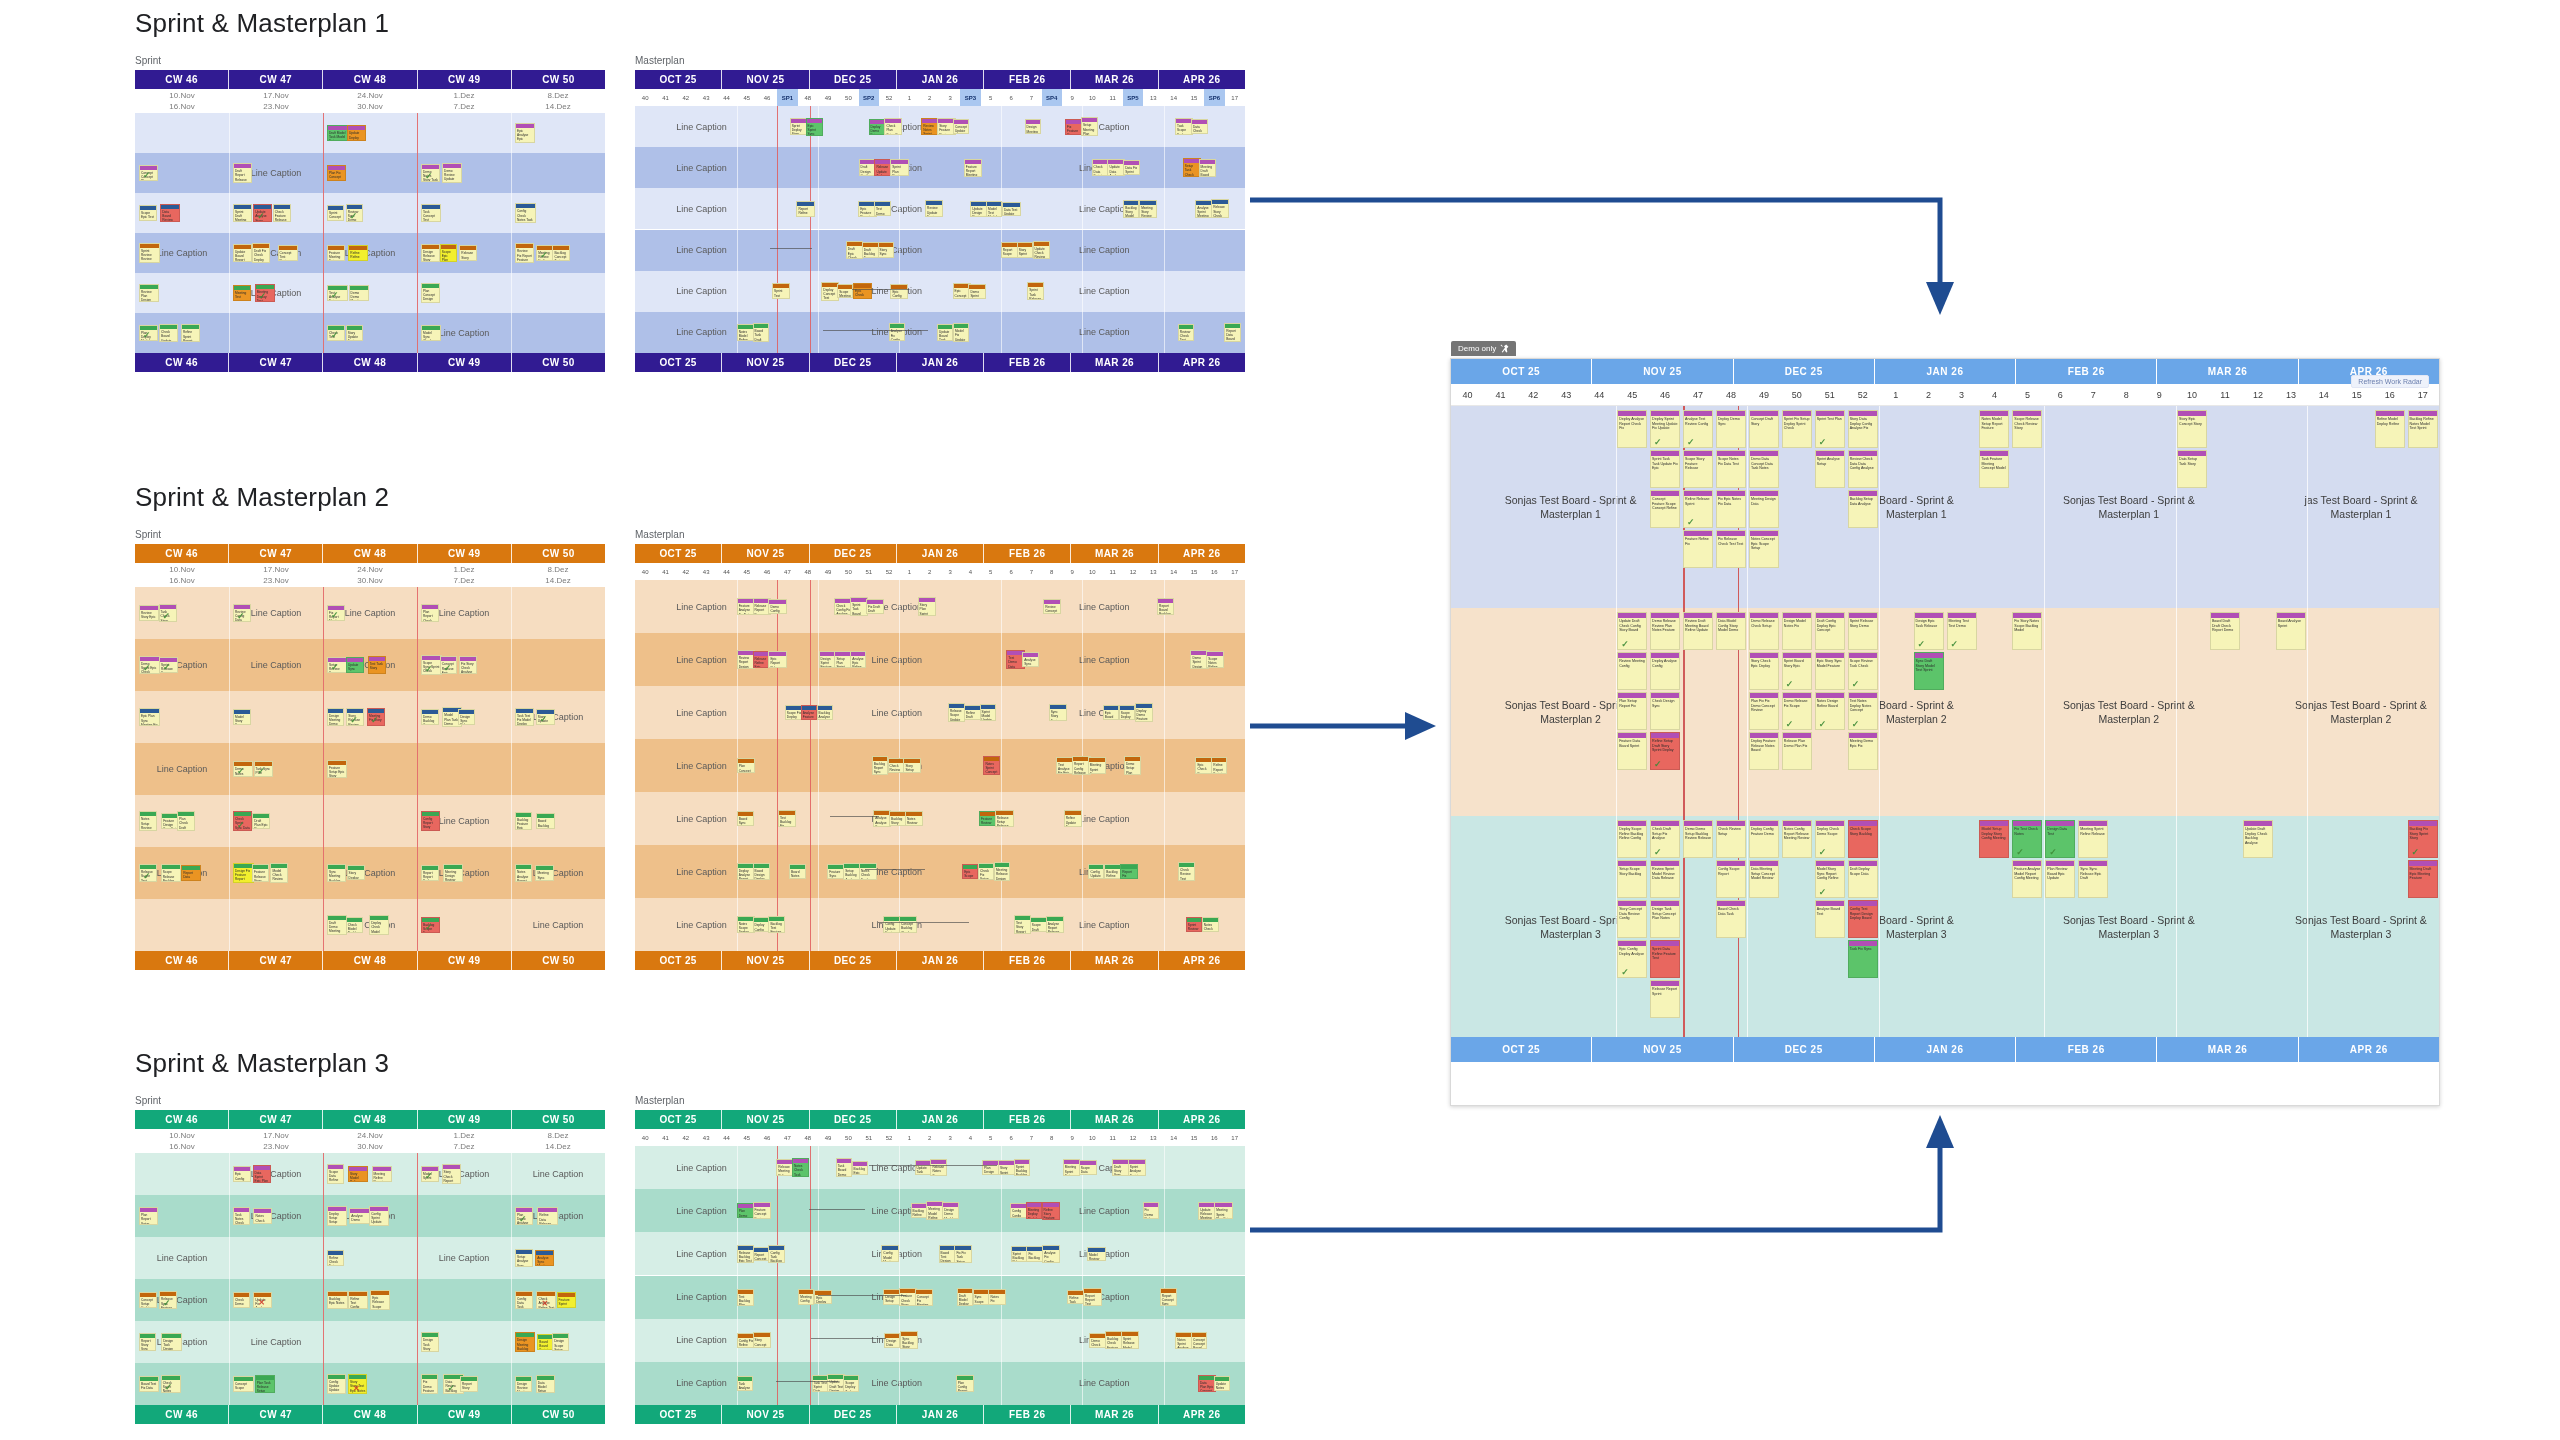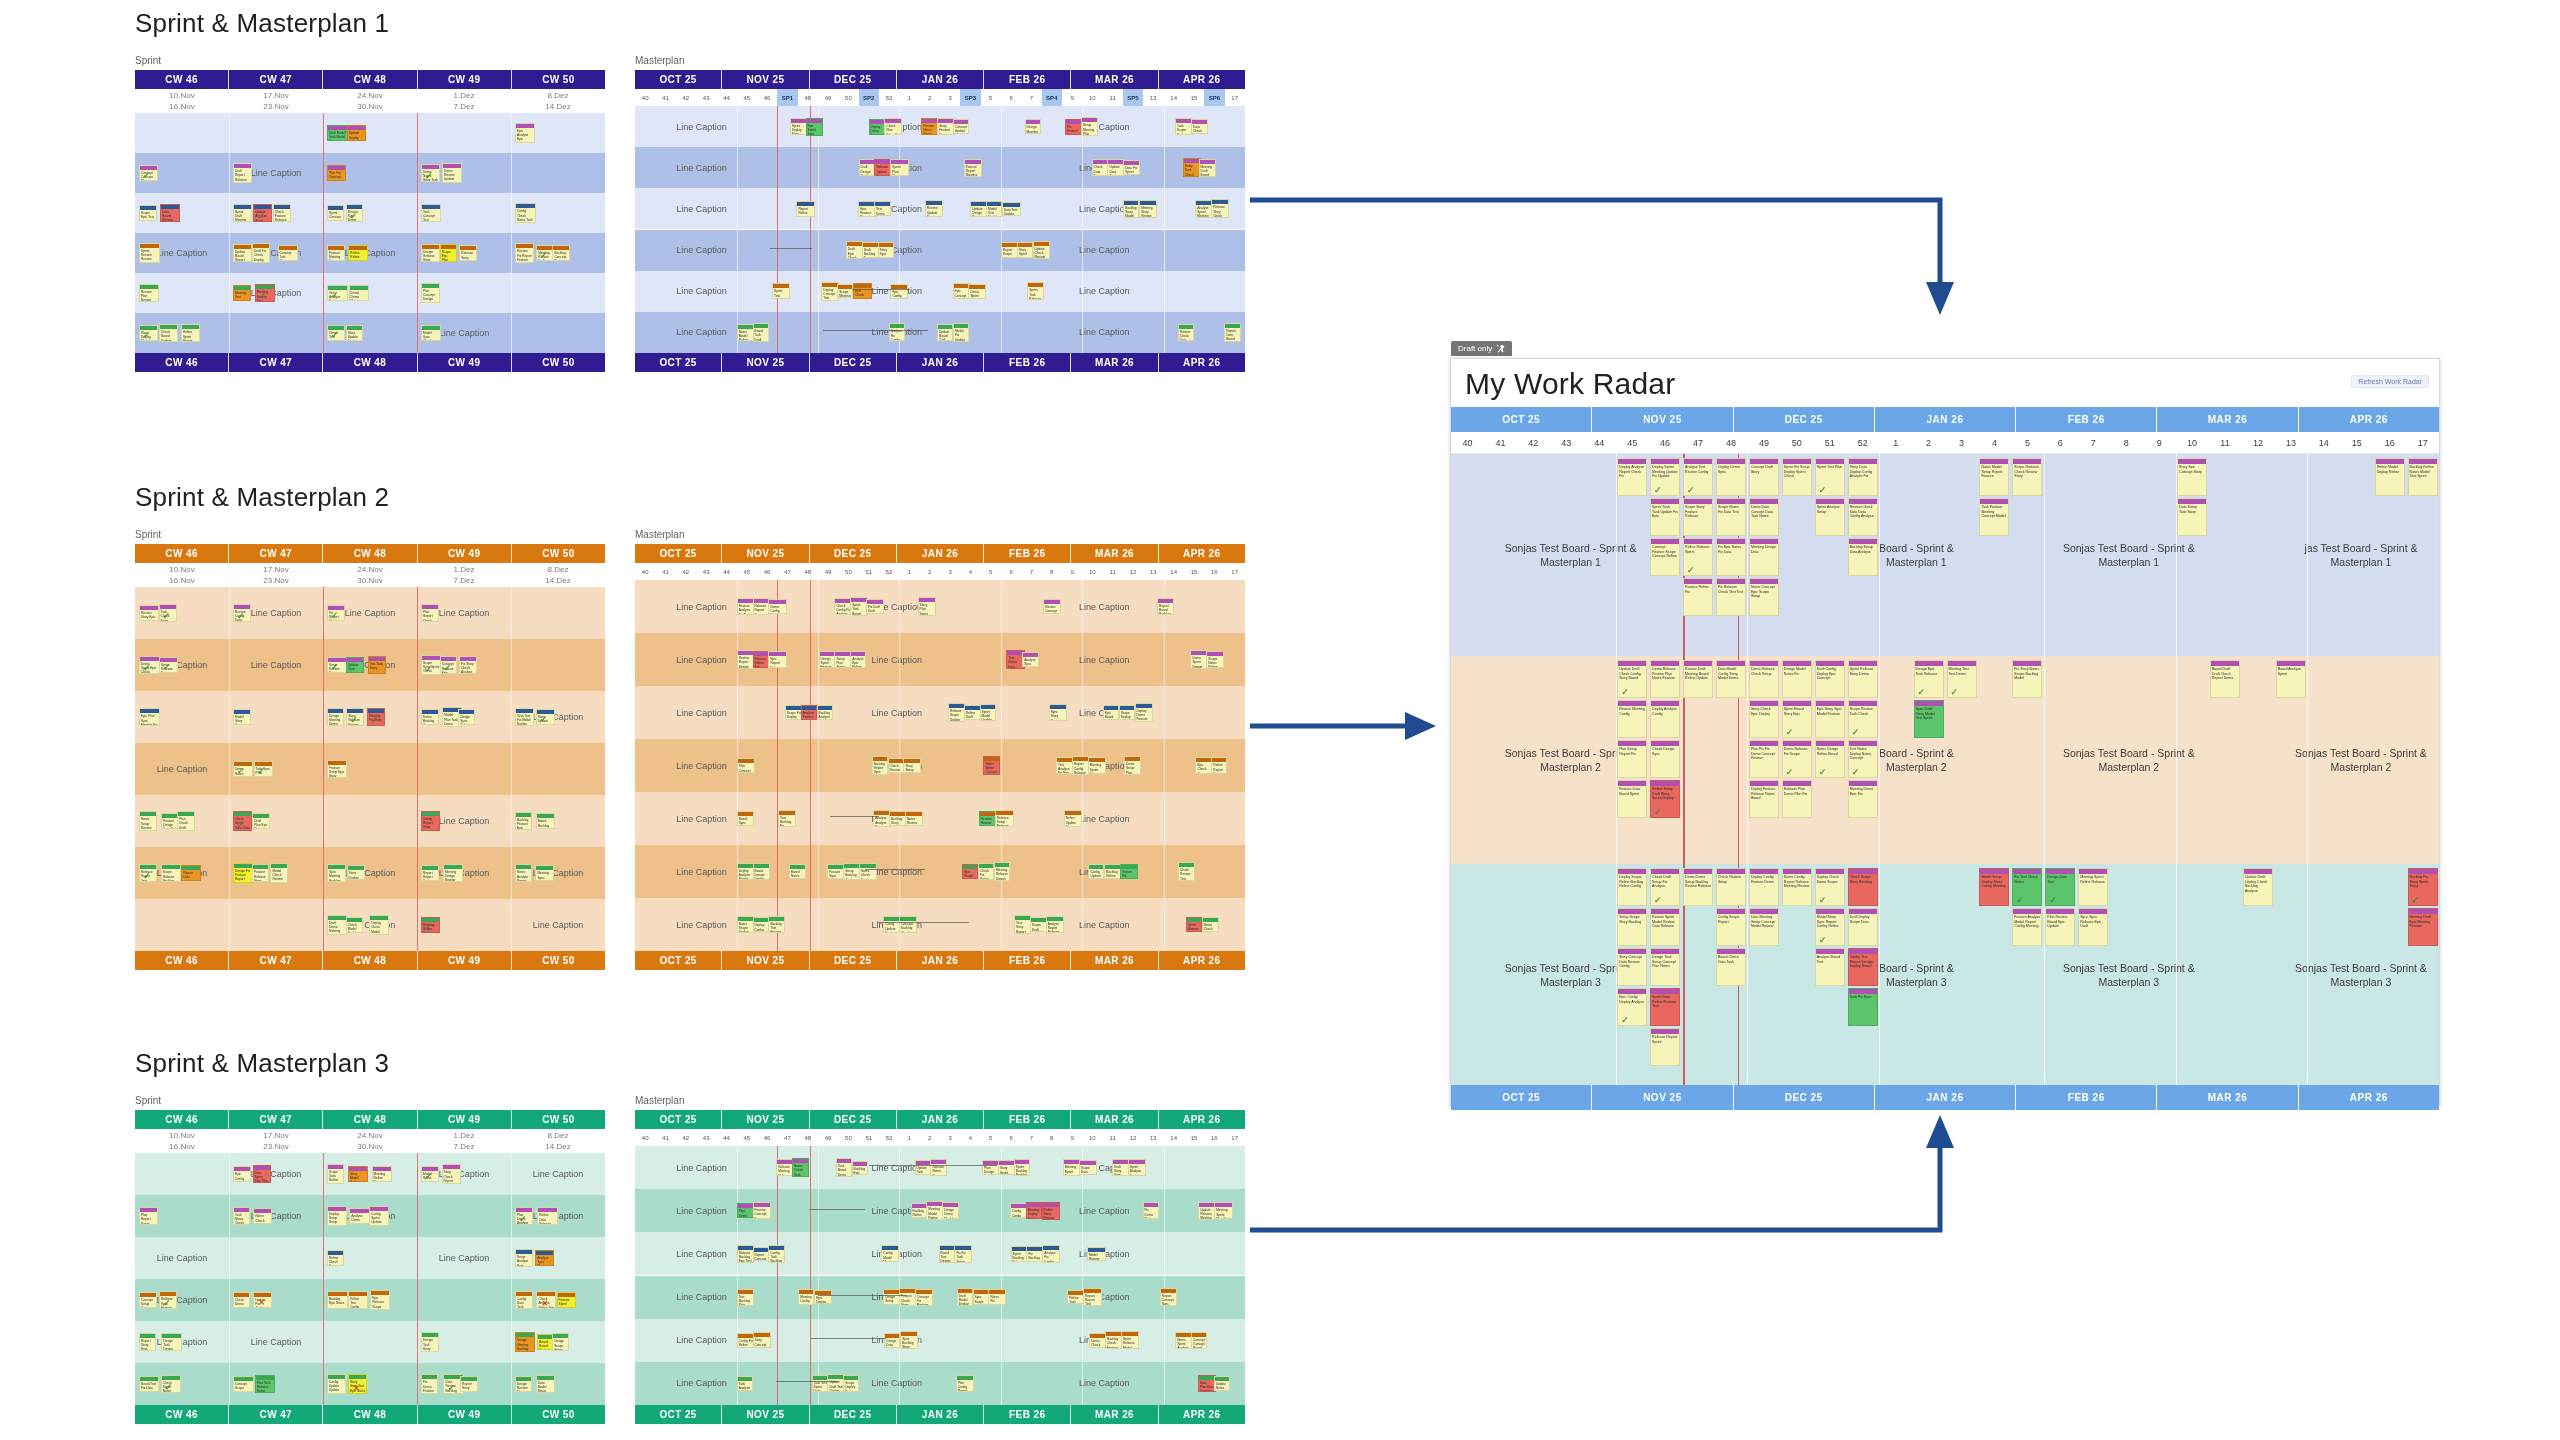--- a/index.html
+++ b/index.html
@@ -1932,27 +1932,26 @@
   </svg>
 
   <svg class="arrow-svg" style="left:1250px; top:1110px;" width="720" height="130" viewBox="0 0 720 130">
     <path d="M0 120 L690 120 L690 32" fill="none" stroke="#1f4c91" stroke-width="5"></path>
     <polygon points="690,5 676,38 704,38" fill="#1f4c91"></polygon>
   </svg>
 
   <div id="radar" style="left:1450px; top:358px; width:990px; height:748px;">
 
     <div id="readonly-badge">
-      <span>Draft only</span>
+      <span>Demo only</span>
       <svg width="9" height="9" viewBox="0 0 16 16" fill="#ffffff">
         <path d="M2 1 L5 4 L4 5 L1 2 Z M11 1 L15 5 L12 8 L13 14 L11 15 L8 10 L5 15 L3 14 L9 6 L7 4 Z"></path>
       </svg>
     </div>
 
-    <div id="radar-title">My Work Radar</div>
     <div id="refresh-btn">Refresh Work Radar</div>
 
     <div class="radar-month-row" id="r-mh">
         <div class="radar-month">OCT 25</div>
         <div class="radar-month">NOV 25</div>
         <div class="radar-month">DEC 25</div>
         <div class="radar-month">JAN 26</div>
         <div class="radar-month">FEB 26</div>
         <div class="radar-month">MAR 26</div>
         <div class="radar-month">APR 26</div>

